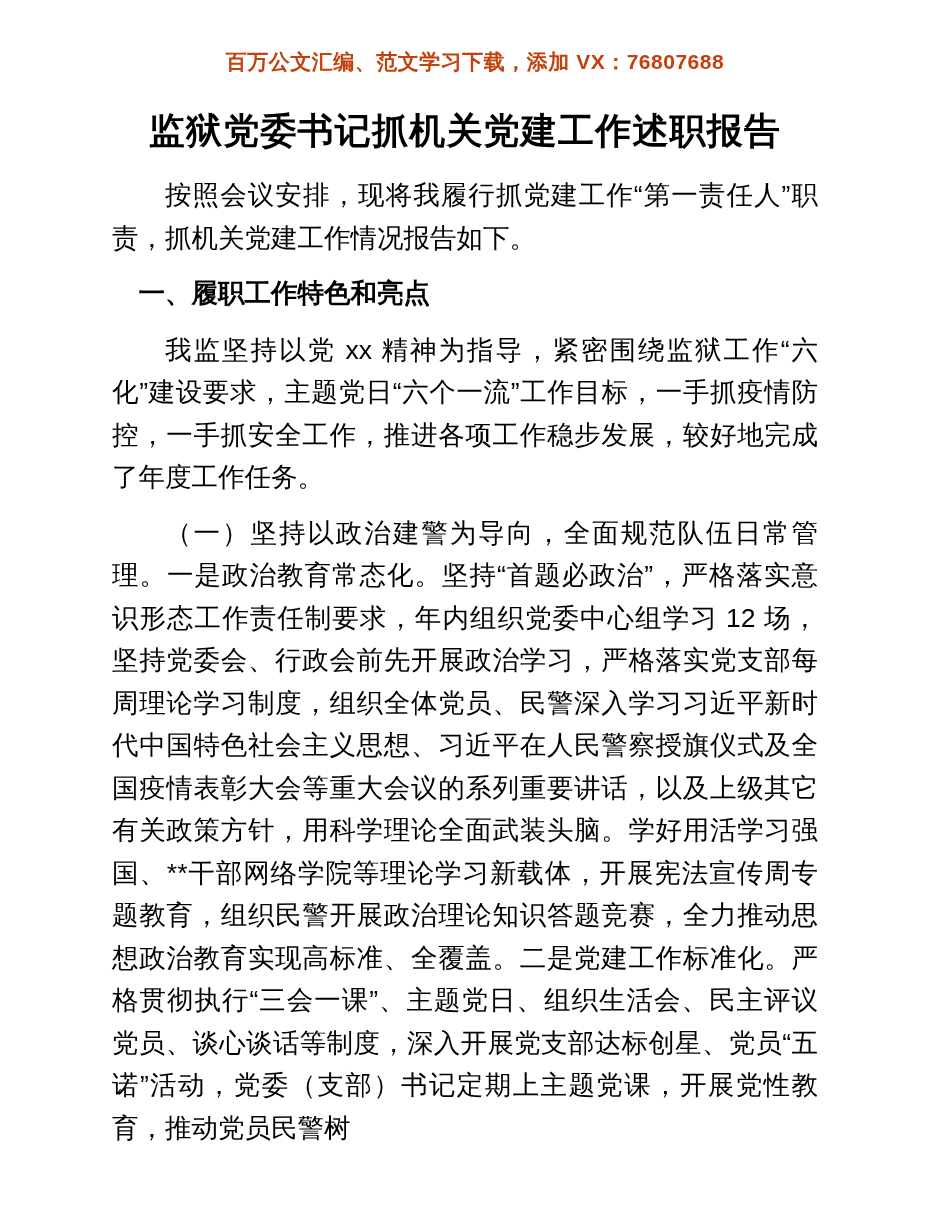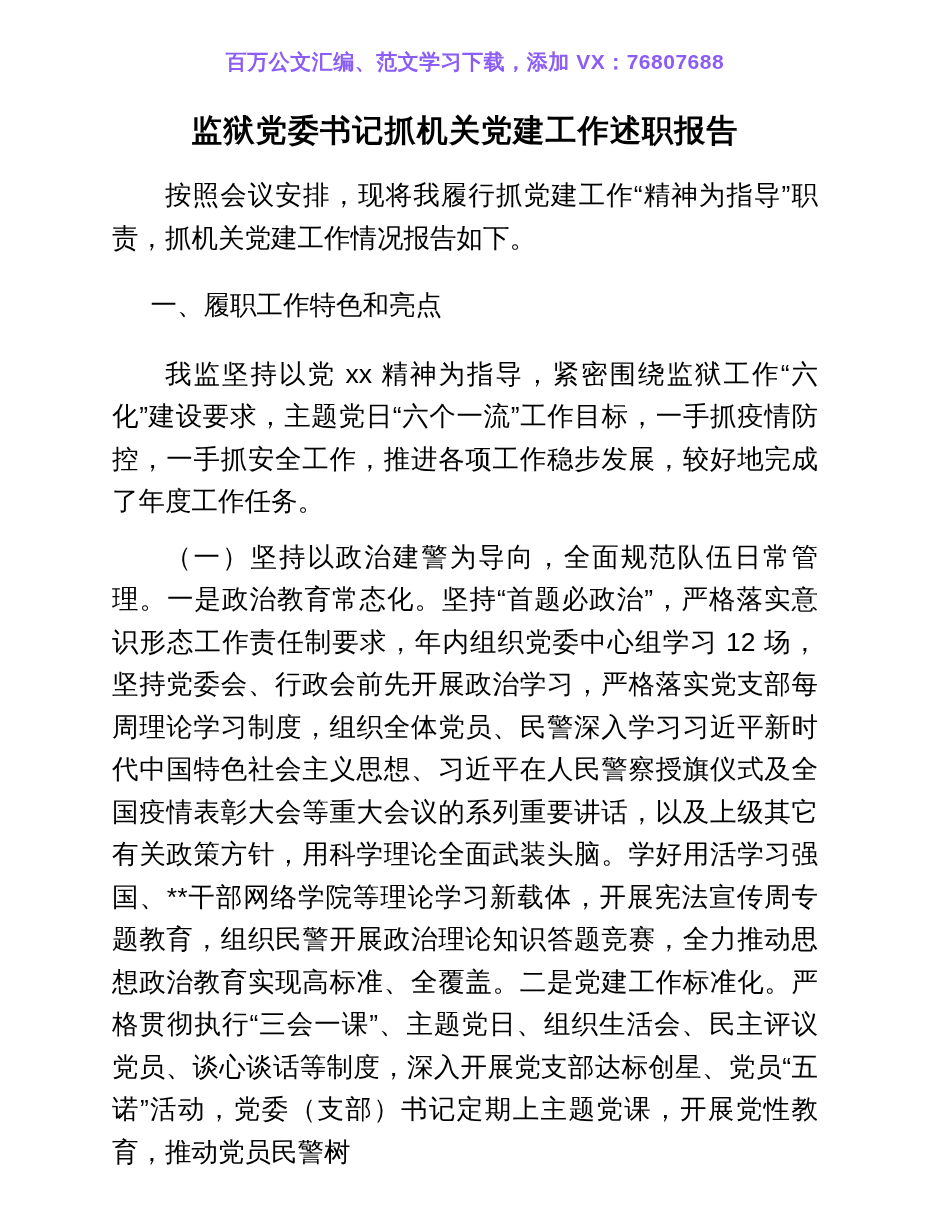--- a/index.html
+++ b/index.html
@@ -22,38 +22,38 @@
     background: #ffffff;
     box-sizing: border-box;
   }
   
   .watermark {
     position: absolute;
     top: 48px;
     left: 0;
     width: 950px;
     text-align: center;
-    color: #8b5cf6;
+    color: #c2410c;
     font-size: 21px;
     font-weight: 700;
     letter-spacing: 0.5px;
     line-height: 28px;
     white-space: nowrap;
   }
   
   .doc-body {
     position: absolute;
     left: 112px;
     top: 0;
     width: 706px;
   }
   .doc-title {
     margin: 0;
     padding: 0;
-    font-size: 31px;
+    font-size: 36px;
     font-weight: 700;
     line-height: 42px;
     text-align: center;
     letter-spacing: 1.2px;
     padding-top: 110px;
     white-space: nowrap;
   }
   .para {
     margin: 0;
     padding: 0;
@@ -66,43 +66,43 @@
     word-break: break-all;
   }
   .para.indent {
     text-indent: 2em;
   }
   .gap-title-p1 { height: 22px; }
   .gap-p1-h1 { height: 13px; }
   .gap-h1-p2 { height: 14px; }
   .gap-p2-p3 { height: 13px; }
   .heading-1 {
-    margin: 12px;
+    margin: 0;
     padding: 0;
     font-size: 26.5px;
     line-height: 42.5px;
-    font-weight: 400;
+    font-weight: 700;
     text-indent: 1em;
     text-align: left;
   }
 </style>
 </head>
 <body>
 
 <div class="page">
 
   <div class="watermark">百万公文汇编、范文学习下载，添加 VX：76807688</div>
 
   <div class="doc-body">
 
     <h1 class="doc-title">监狱党委书记抓机关党建工作述职报告</h1>
 
     <div class="gap-title-p1"></div>
 
-    <p class="para indent">按照会议安排，现将我履行抓党建工作“精神为指导”职责，抓机关党建工作情况报告如下。</p>
+    <p class="para indent">按照会议安排，现将我履行抓党建工作“第一责任人”职责，抓机关党建工作情况报告如下。</p>
 
     <div class="gap-p1-h1"></div>
 
     <p class="heading-1">一、履职工作特色和亮点</p>
 
     <div class="gap-h1-p2"></div>
 
     <p class="para indent">我监坚持以党 xx 精神为指导，紧密围绕监狱工作“六化”建设要求，主题党日“六个一流”工作目标，一手抓疫情防控，一手抓安全工作，推进各项工作稳步发展，较好地完成了年度工作任务。</p>
 
     <div class="gap-p2-p3"></div>

